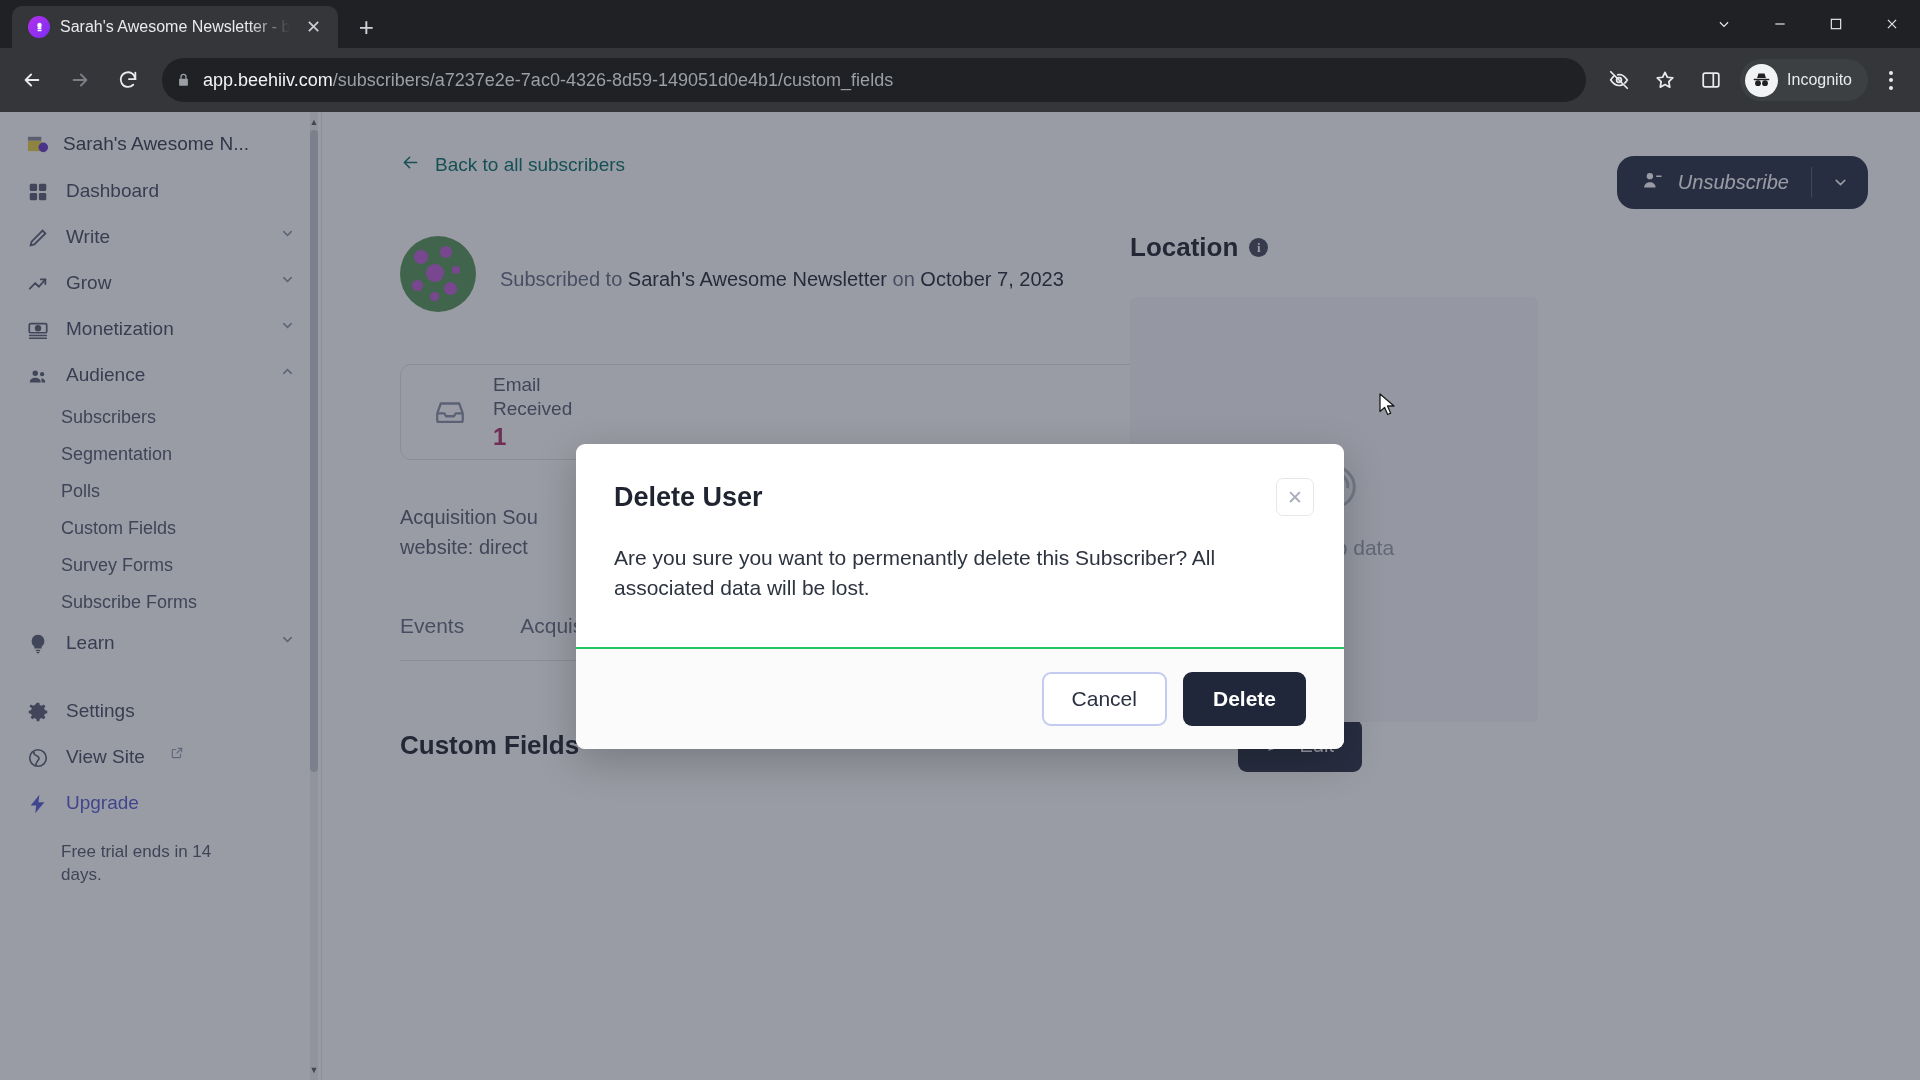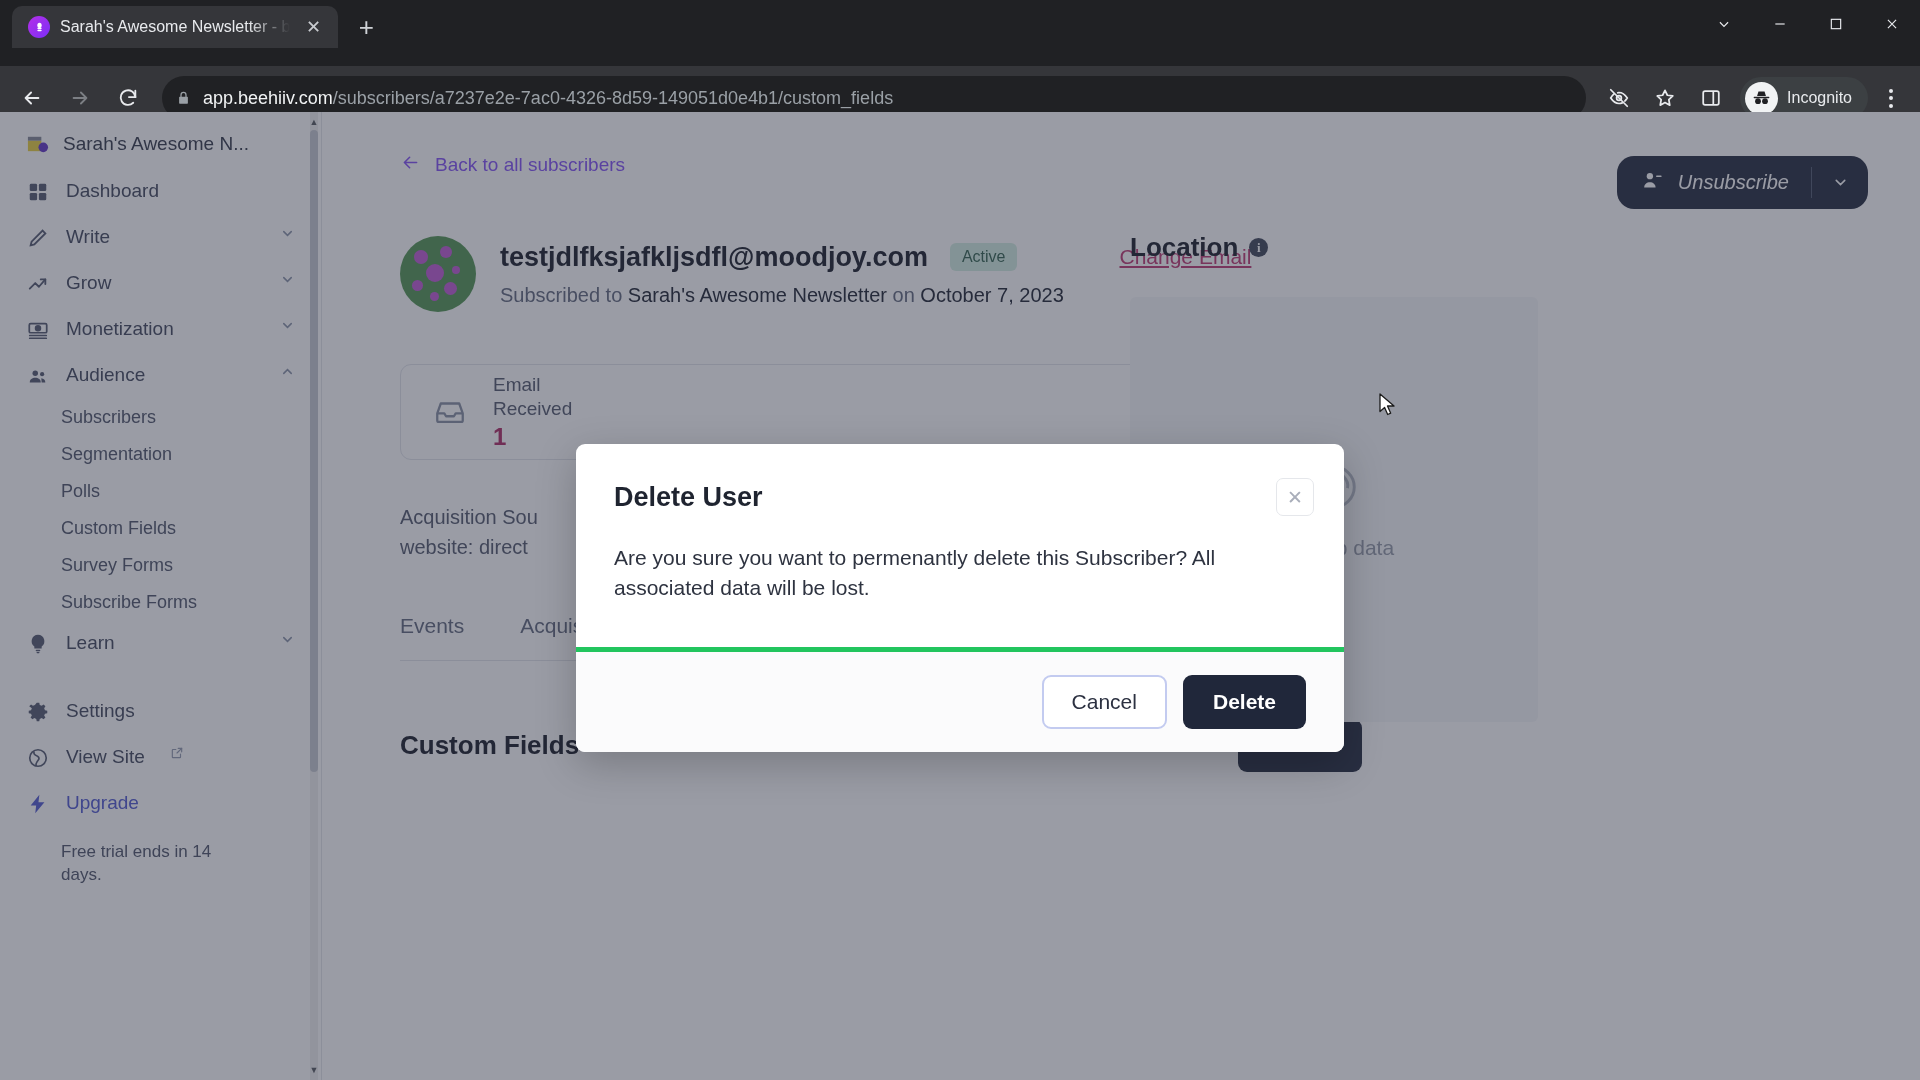--- a/index.html
+++ b/index.html
@@ -51,21 +51,21 @@
     display: flex; align-items: center;
   }
   .winctrl {
     width: 56px; height: 48px; display: flex; align-items: center;
     justify-content: center; color: #e8eaed;
   }
   .winctrl svg { width: 14px; height: 14px; }
 
   .toolbar {
     height: 64px; background: #35363a;
-    display: flex; align-items: center; gap: 4px; padding: 0 10px; margin-top: 18px;
+    display: flex; align-items: center; gap: 4px; padding: 0 10px;
   }
   .navbtn {
     width: 44px; height: 44px; border-radius: 50%;
     display: flex; align-items: center; justify-content: center;
     color: #e8eaed; flex: 0 0 auto;
   }
   .navbtn.disabled { color: #7c7f84; }
   .navbtn svg { width: 22px; height: 22px; }
   .omnibox {
     flex: 1 1 auto; height: 44px; margin: 0 8px;
@@ -183,21 +183,21 @@
   }
 
   
   .main {
     position: absolute; left: 322px; top: 0;
     width: 1598px; height: 968px; background: #ffffff;
     padding: 40px 56px 0 78px; overflow: hidden;
   }
   .backlink {
     display: inline-flex; align-items: center; gap: 14px;
-    font-size: 19px; color: #8b5cf6; margin-bottom: 38px;
+    font-size: 19px; color: #0f766e; margin-bottom: 38px;
   }
   .backlink svg { width: 21px; height: 21px; }
   .unsub-btn {
     position: absolute; right: 52px; top: 44px;
     display: flex; align-items: center;
     height: 53px; border-radius: 17px; background: #31384a; font-style: italic;
   }
   .unsub-main {
     display: flex; align-items: center; gap: 15px;
     padding: 0 22px 0 25px; height: 53px; color: #fff;
@@ -326,21 +326,21 @@
     position: absolute; right: 30px; top: 34px;
     width: 38px; height: 38px; border: 1px solid #e5e7eb; border-radius: 7px;
     display: flex; align-items: center; justify-content: center;
     color: #a9aeba; font-size: 19px;
   }
   .modal-text {
     margin-top: 30px; font-size: 21px; color: #2e3340; line-height: 1.42;
     max-width: 690px;
   }
   .modal-footer {
-    border-top: 5px solid #22c55e; background: #fbfbfc;
+    border-top: 2px solid #22c55e; background: #fbfbfc;
     padding: 23px 38px; display: flex; justify-content: flex-end; gap: 16px;
   }
   .btn-cancel {
     height: 54px; min-width: 120px; padding: 0 28px;
     border: 2px solid #c3cbf0; border-radius: 9px; background: #fff;
     font-size: 21px; color: #2c3141;
     display: flex; align-items: center; justify-content: center;
   }
   .btn-delete {
     height: 54px; min-width: 120px; padding: 0 30px;
@@ -655,25 +655,20 @@
         <div class="avatar">
           <span class="blob" style="width:14px;height:14px;left:14px;top:14px;"></span>
           <span class="blob" style="width:12px;height:12px;left:40px;top:10px;"></span>
           <span class="blob" style="width:18px;height:18px;left:26px;top:28px;"></span>
           <span class="blob" style="width:11px;height:11px;left:12px;top:44px;"></span>
           <span class="blob" style="width:13px;height:13px;left:44px;top:46px;"></span>
           <span class="blob" style="width:9px;height:9px;left:30px;top:56px;"></span>
           <span class="blob" style="width:8px;height:8px;left:52px;top:30px;"></span>
         </div>
         <div>
-          <div class="sub-email-row">
-            <span class="sub-email">testjdlfksjafkljsdfl@moodjoy.com</span>
-            <span class="badge-active">Active</span>
-            <span class="change-email">Change Email</span>
-          </div>
           <div class="sub-meta"><span>Subscribed to </span><b>Sarah's Awesome Newsletter</b><span> on </span><b>October 7, 2023</b></div>
         </div>
       </div>
 
       <div class="metric-card">
         <span class="metric-ico">
           <svg viewBox="0 0 24 24" fill="none" stroke="currentColor" stroke-width="1.6" stroke-linejoin="round">
               <path d="M3 13l2.5-7h13L21 13v5a1 1 0 0 1-1 1H4a1 1 0 0 1-1-1z"></path>
               <path d="M3 13h5l1.2 2h5.6L16 13h5"></path>
             </svg>

